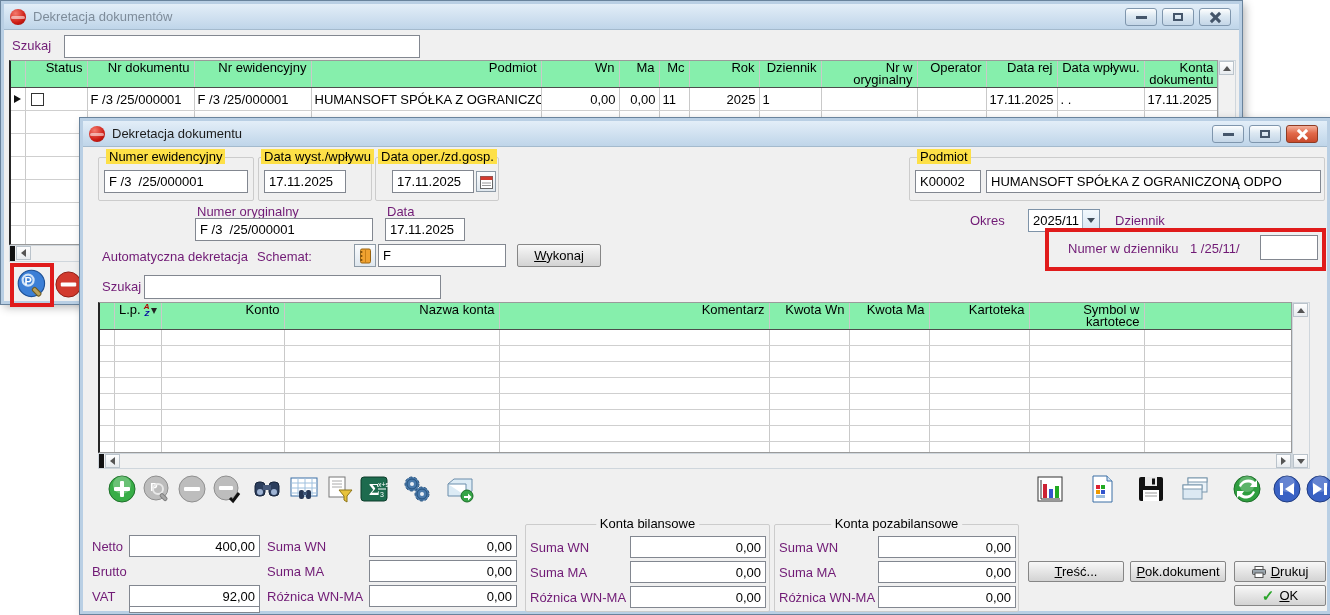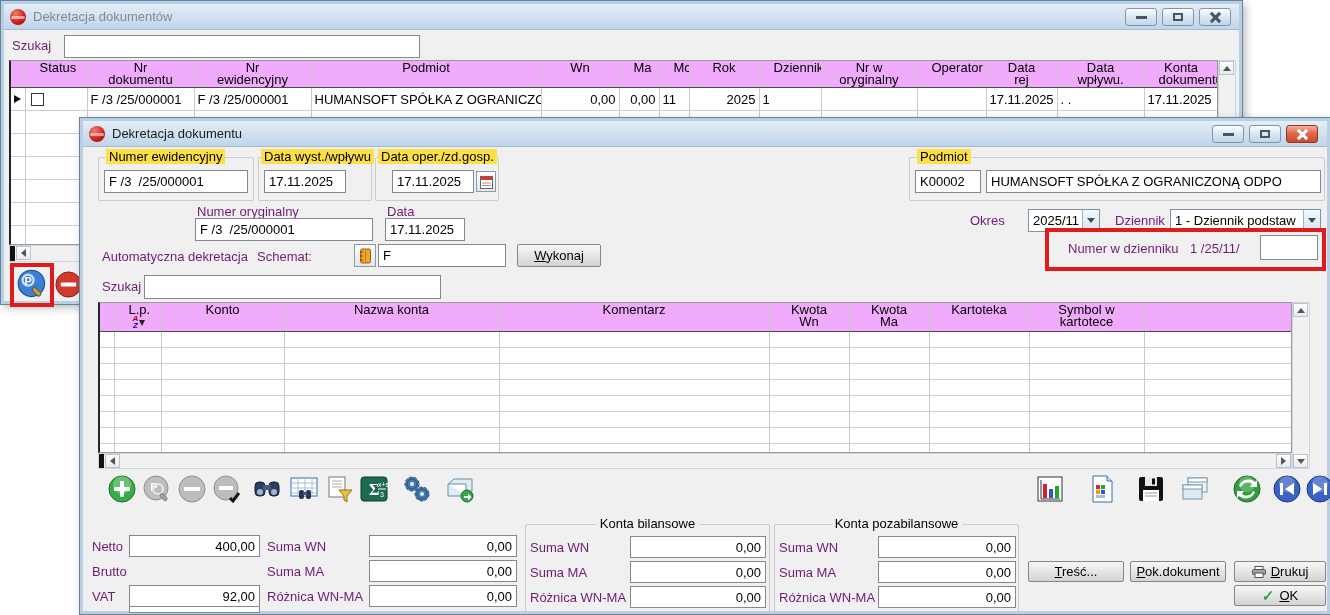--- a/index.html
+++ b/index.html
@@ -41,21 +41,21 @@
   .dd-text{flex:1;padding:0 4px;white-space:nowrap;overflow:hidden}
   .dd-btn{width:17px;align-self:stretch;border-left:1px solid #9fb2c4;background:linear-gradient(#f2f8fd,#d7e5f1);display:flex;align-items:center;justify-content:center}
   .tri-down{width:0;height:0;border-left:4px solid transparent;border-right:4px solid transparent;border-top:5px solid #3f4c59}
   .tri-up{width:0;height:0;border-left:4px solid transparent;border-right:4px solid transparent;border-bottom:5px solid #555}
   .tri-left{width:0;height:0;border-top:4px solid transparent;border-bottom:4px solid transparent;border-right:5px solid #555}
   .tri-right{width:0;height:0;border-top:4px solid transparent;border-bottom:4px solid transparent;border-left:5px solid #555}
 
   
   .grid{position:absolute;background:#fff;border:1px solid #9a9a9a;border-left:2px solid #262626;overflow:hidden}
   table{border-collapse:collapse;table-layout:fixed;width:100%}
-  th{font-weight:normal;text-align:center;border-right:1px solid #c9c9c9;border-bottom:1px solid #4c4c4c;padding:1px 14px;vertical-align:top;overflow:hidden;line-height:12px;background:#f0abfc;white-space:normal}
+  th{font-weight:normal;text-align:right;border-right:1px solid #c9c9c9;border-bottom:1px solid #4c4c4c;padding:1px 4px;vertical-align:top;overflow:hidden;line-height:12px;background:#86efac;white-space:normal}
   td{border-right:1px solid #c9c9c9;border-bottom:1px solid #cfcfcf;padding:0 3px;overflow:hidden;white-space:nowrap}
   .gback th{height:23px}.gback td{height:23px}
   .gfront th{height:22px}.gfront td{height:16px}
   .rowmark{width:0;height:0;border-top:4px solid transparent;border-bottom:4px solid transparent;border-left:7px solid #111;margin:0 auto}
   .checkbox{width:13px;height:13px;border:1px solid #333;background:#fff;margin:0 0 0 2px}
   .sort-icon{display:inline-block;vertical-align:middle;margin-left:3px;font-size:8px;line-height:7px;font-weight:bold;position:relative;top:-1px}
   .sort-icon .a{color:#b00000;display:block}.sort-icon .z{color:#0000a0;display:block}
   .sort-arr{display:inline-block;vertical-align:middle;margin-left:1px;width:0;height:0;border-left:3px solid transparent;border-right:3px solid transparent;border-top:6px solid #222}
 
   
@@ -341,26 +341,20 @@
     <input class="field" style="left: 302px; top: 97px; width: 80px; height: 23px;" value="17.11.2025">
 
     <div class="lbl" style="left:887px;top:92px">Okres</div>
     <div class="dropdown" style="left:945px;top:88px;width:72px;height:23px">
       <span class="dd-text">2025/11</span>
       <span class="dd-btn">
           <span class="tri-down"></span>
         </span>
     </div>
     <div class="lbl" style="left:1032px;top:92px">Dziennik</div>
-    <div class="dropdown" style="left:1087px;top:88px;width:151px;height:23px">
-      <span class="dd-text">1 - Dziennik podstaw</span>
-      <span class="dd-btn">
-          <span class="tri-down"></span>
-        </span>
-    </div>
 
     <div class="annotation" style="left:962px;top:107px;width:281px;height:43px"></div>
     <div class="lbl" style="left:985px;top:120px">Numer w dzienniku</div>
     <div class="lbl bold" style="left:1107px;top:120px">1 /25/11/</div>
     <input class="field" style="left: 1177px; top: 114px; width: 58px; height: 25px;" value="">
 
     <div class="lbl" style="left:19px;top:128px">Automatyczna dekretacja</div>
     <div class="lbl" style="left:174px;top:128px">Schemat:</div>
     <div class="mini-btn" style="left:271px;top:123px;width:22px;height:23px">
       <svg width="14" height="16" viewBox="0 0 14 16">

